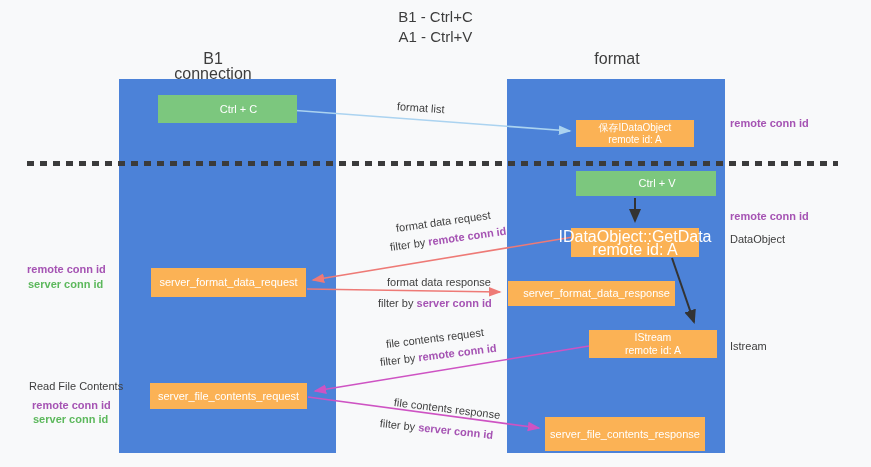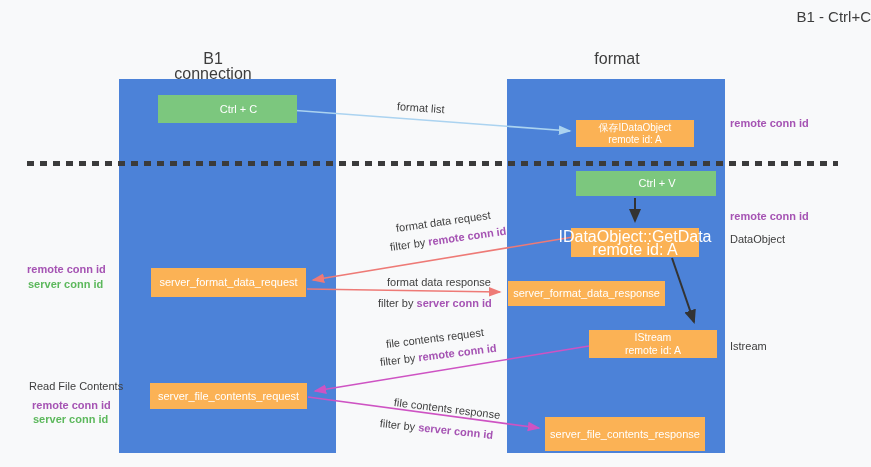--- a/index.html
+++ b/index.html
@@ -4,21 +4,21 @@
 <style>
   html,body{margin:0;padding:0;}
   body{
     width:871px;height:467px;position:relative;overflow:hidden;
     background:#f8f9fa;
     font-family:"Liberation Sans","DejaVu Sans",sans-serif;
     color:#3d3d3d;
   }
   .abs{position:absolute;}
   .title{
-    left:0;top:7;width:871px;text-align:right;
+    left:0;top:7;width:871px;text-align:center;
     font-size:15px;line-height:20px;color:#3d3d3d;
   }
   .col-header{
     text-align:center;font-size:16px;line-height:15px;color:#3d3d3d;
   }
   .panel{
     background:#4c82d8;
   }
   .box{
     display:flex;align-items:center;justify-content:center;flex-direction:column;
@@ -38,20 +38,21 @@
   }
   .purple{color:#a553b3;font-weight:bold;}
   .greentxt{color:#5cb85c;font-weight:bold;}
   svg.arrows{position:absolute;left:0;top:0;pointer-events:none;}
 </style>
 </head>
 <body>
 
 <div class="abs title" style="left:0;top:7px;">
   <div>B1 - Ctrl+C</div>
+  <div>A1 - Ctrl+V</div>
 </div>
 
 <div class="abs col-header" style="left:150px;top:51px;width:126px;">
   <div>B1</div>
   <div>connection</div>
 </div>
 <div class="abs col-header" style="left:554px;top:51px;width:126px;">
   <div>format</div>
 </div>
 
@@ -99,21 +100,21 @@
 
 <div class="abs box orange" style="left:571px;top:228px;width:128px;height:29px;font-size:16px;line-height:13px;">
   <div>IDataObject::GetData</div>
   <div>remote id: A</div>
 </div>
 
 <div class="abs box orange" style="left:151px;top:268px;width:155px;height:29px;">
   <div>server_format_data_request</div>
 </div>
 
-<div class="abs box orange" style="left:508px;top:281px;width:157px;height:25px;">
+<div class="abs box orange" style="left:508px;top:281px;width:157px;height:25px;padding-left:10px;">
   <div>server_format_data_response</div>
 </div>
 
 <div class="abs box orange" style="left:589px;top:330px;width:128px;height:28px;font-size:10.5px;line-height:13px;">
   <div>IStream</div>
   <div>remote id: A</div>
 </div>
 
 <div class="abs box orange" style="left:150px;top:383px;width:157px;height:26px;justify-content:center;">
   <div>server_file_contents_request</div>

